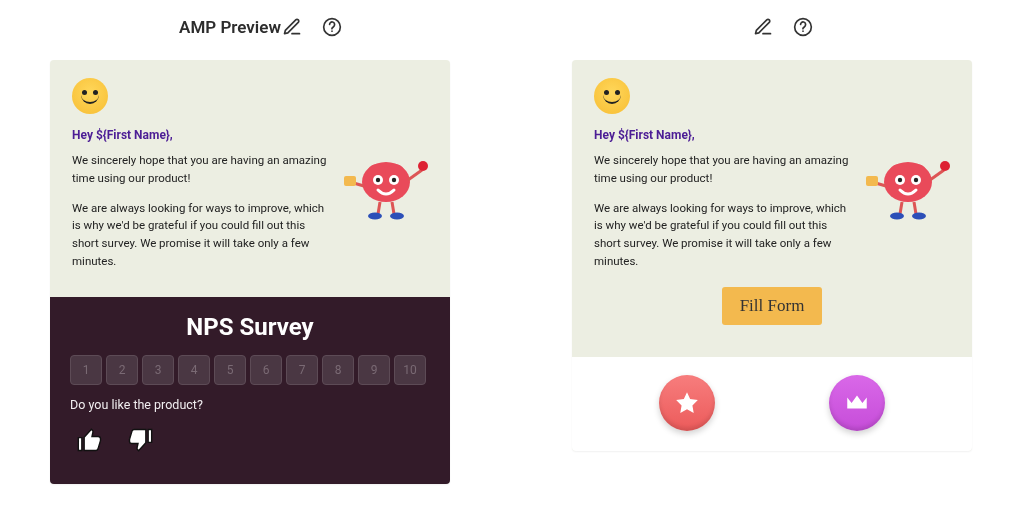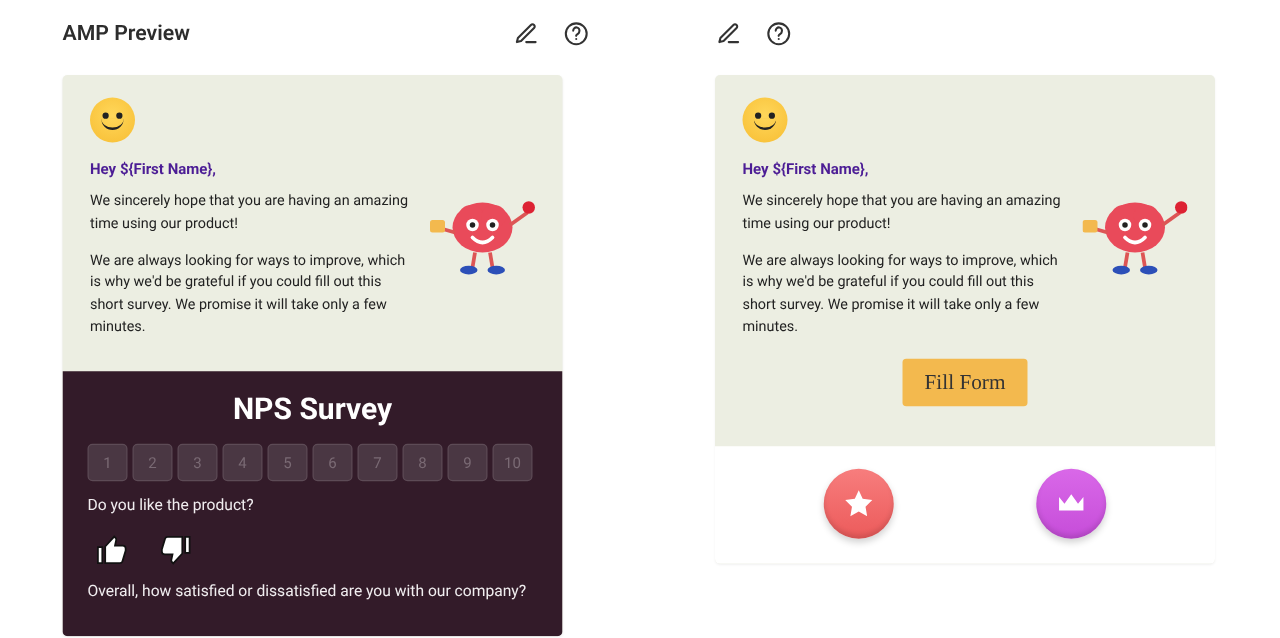--- a/index.html
+++ b/index.html
@@ -16,21 +16,21 @@
     gap: 80px;
   }
   .panel {
     flex: 1;
     display: flex;
     flex-direction: column;
   }
   .panel-header {
     display: flex;
     align-items: center;
-    justify-content: space-between;
+    justify-content: center;
     padding: 4px 0 22px 20px;
   }
   .panel-title {
     font-size: 17px;
     font-weight: 600;
     color: #2d2d2d;
   }
   .header-actions {
     display: flex;
     align-items: center;
@@ -265,21 +265,20 @@
             <svg viewBox="0 0 24 24" fill="#fff" stroke="#111" stroke-width="1.2">
                 <path d="M2 21h3V10H2v11zm19-10c0-1.1-.9-2-2-2h-5.3l.8-3.8c.1-.5 0-1-.3-1.4l-1-1L7 9.6V21h10c.8 0 1.5-.5 1.8-1.2l2.1-7c.1-.2.1-.5.1-.8z"></path>
               </svg>
           </div>
           <div class="thumb">
             <svg viewBox="0 0 24 24" fill="#fff" stroke="#111" stroke-width="1.2">
                 <path d="M22 3h-3v11h3V3zM3 13c0 1.1.9 2 2 2h5.3l-.8 3.8c-.1.5 0 1 .3 1.4l1 1L17 14.4V3H7c-.8 0-1.5.5-1.8 1.2l-2.1 7c-.1.2-.1.5-.1.8z"></path>
               </svg>
           </div>
         </div>
-        <div class="survey-q">Overall, how satisfied or dissatisfied are you with our company?</div>
       </div>
     </div>
   </div>
 
   <div class="panel">
     <div class="panel-header">
       <div class="header-actions">
         <div class="icon-btn">
           <svg viewBox="0 0 24 24" fill="none" stroke="currentColor" stroke-width="2" stroke-linecap="round" stroke-linejoin="round">
               <path d="M12 20h9"></path>

